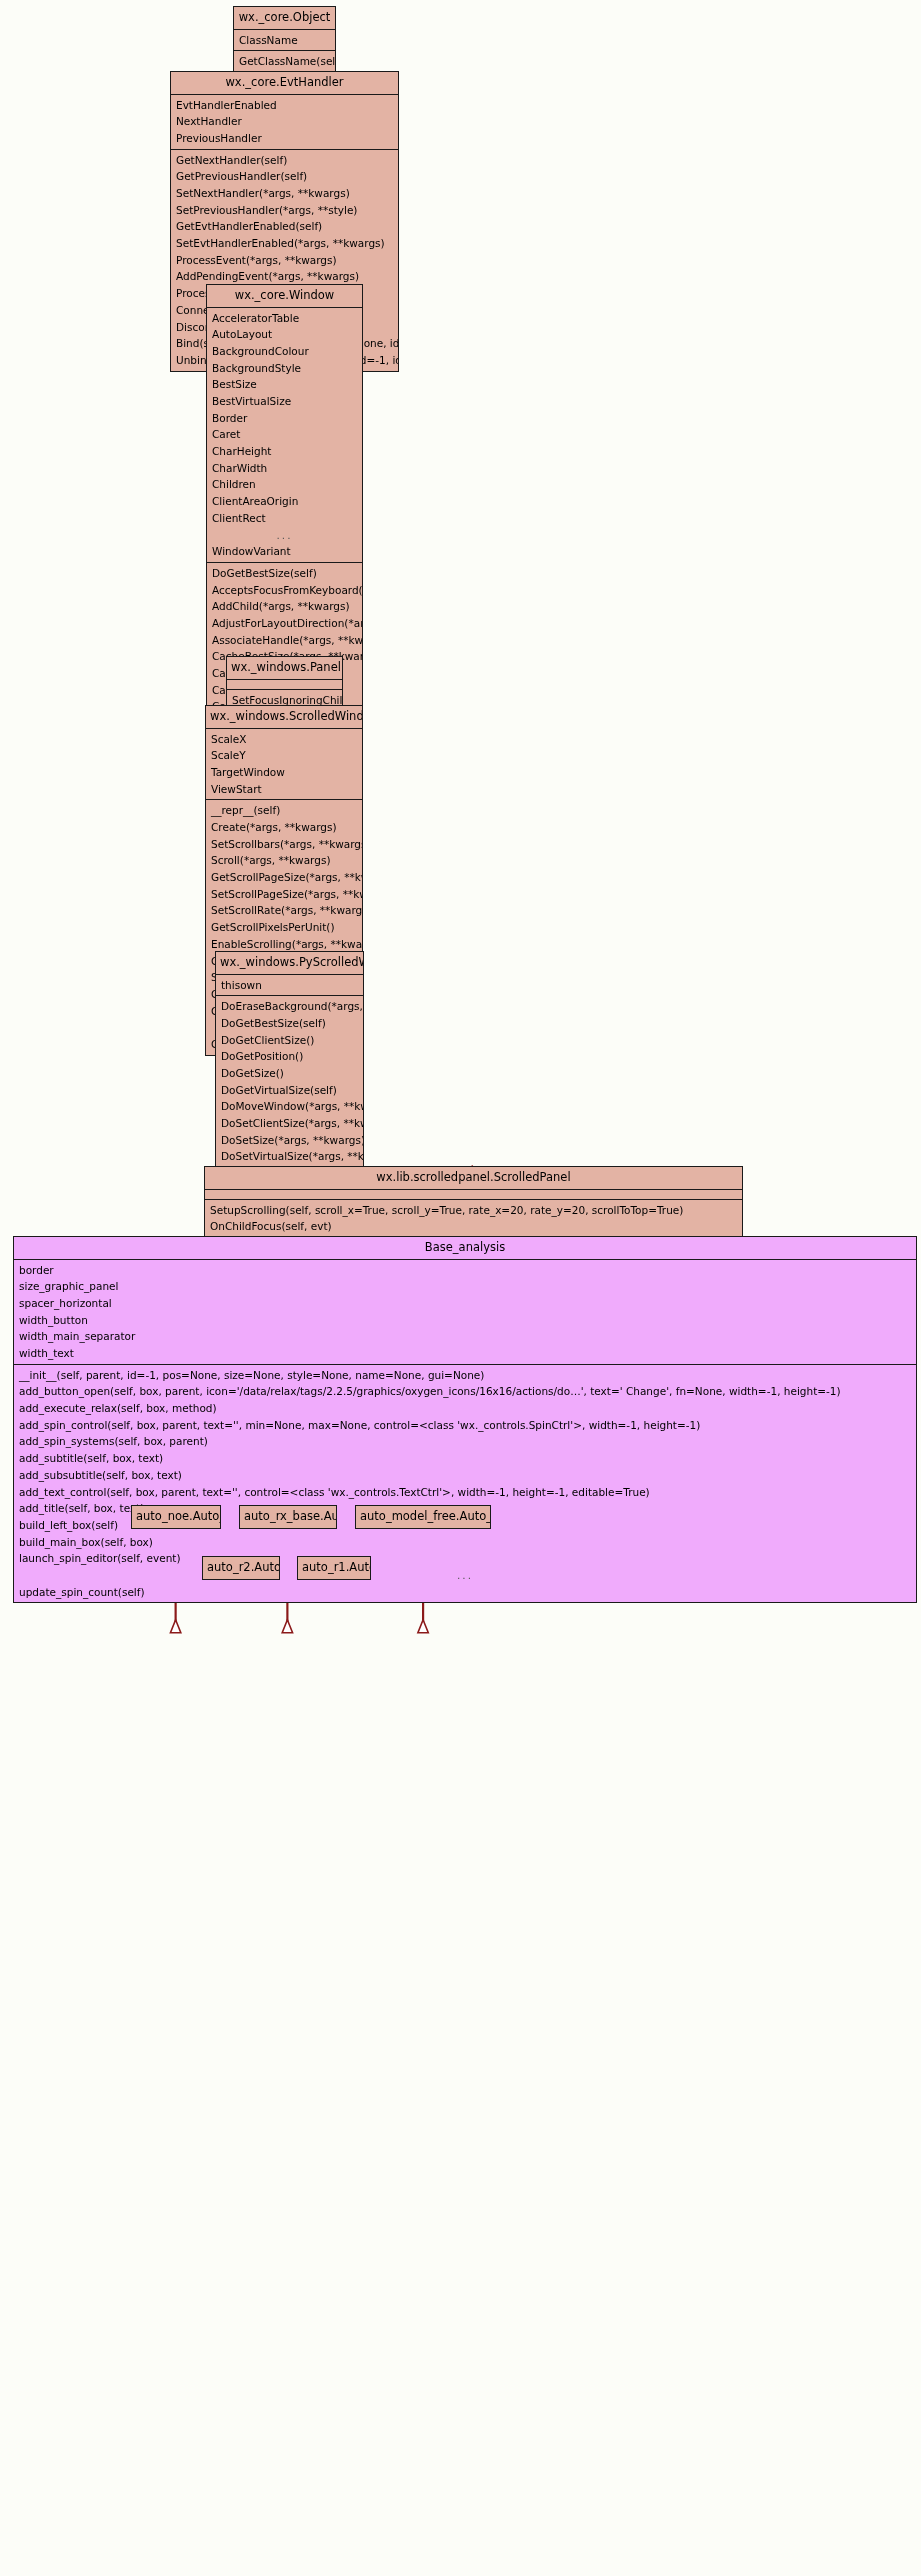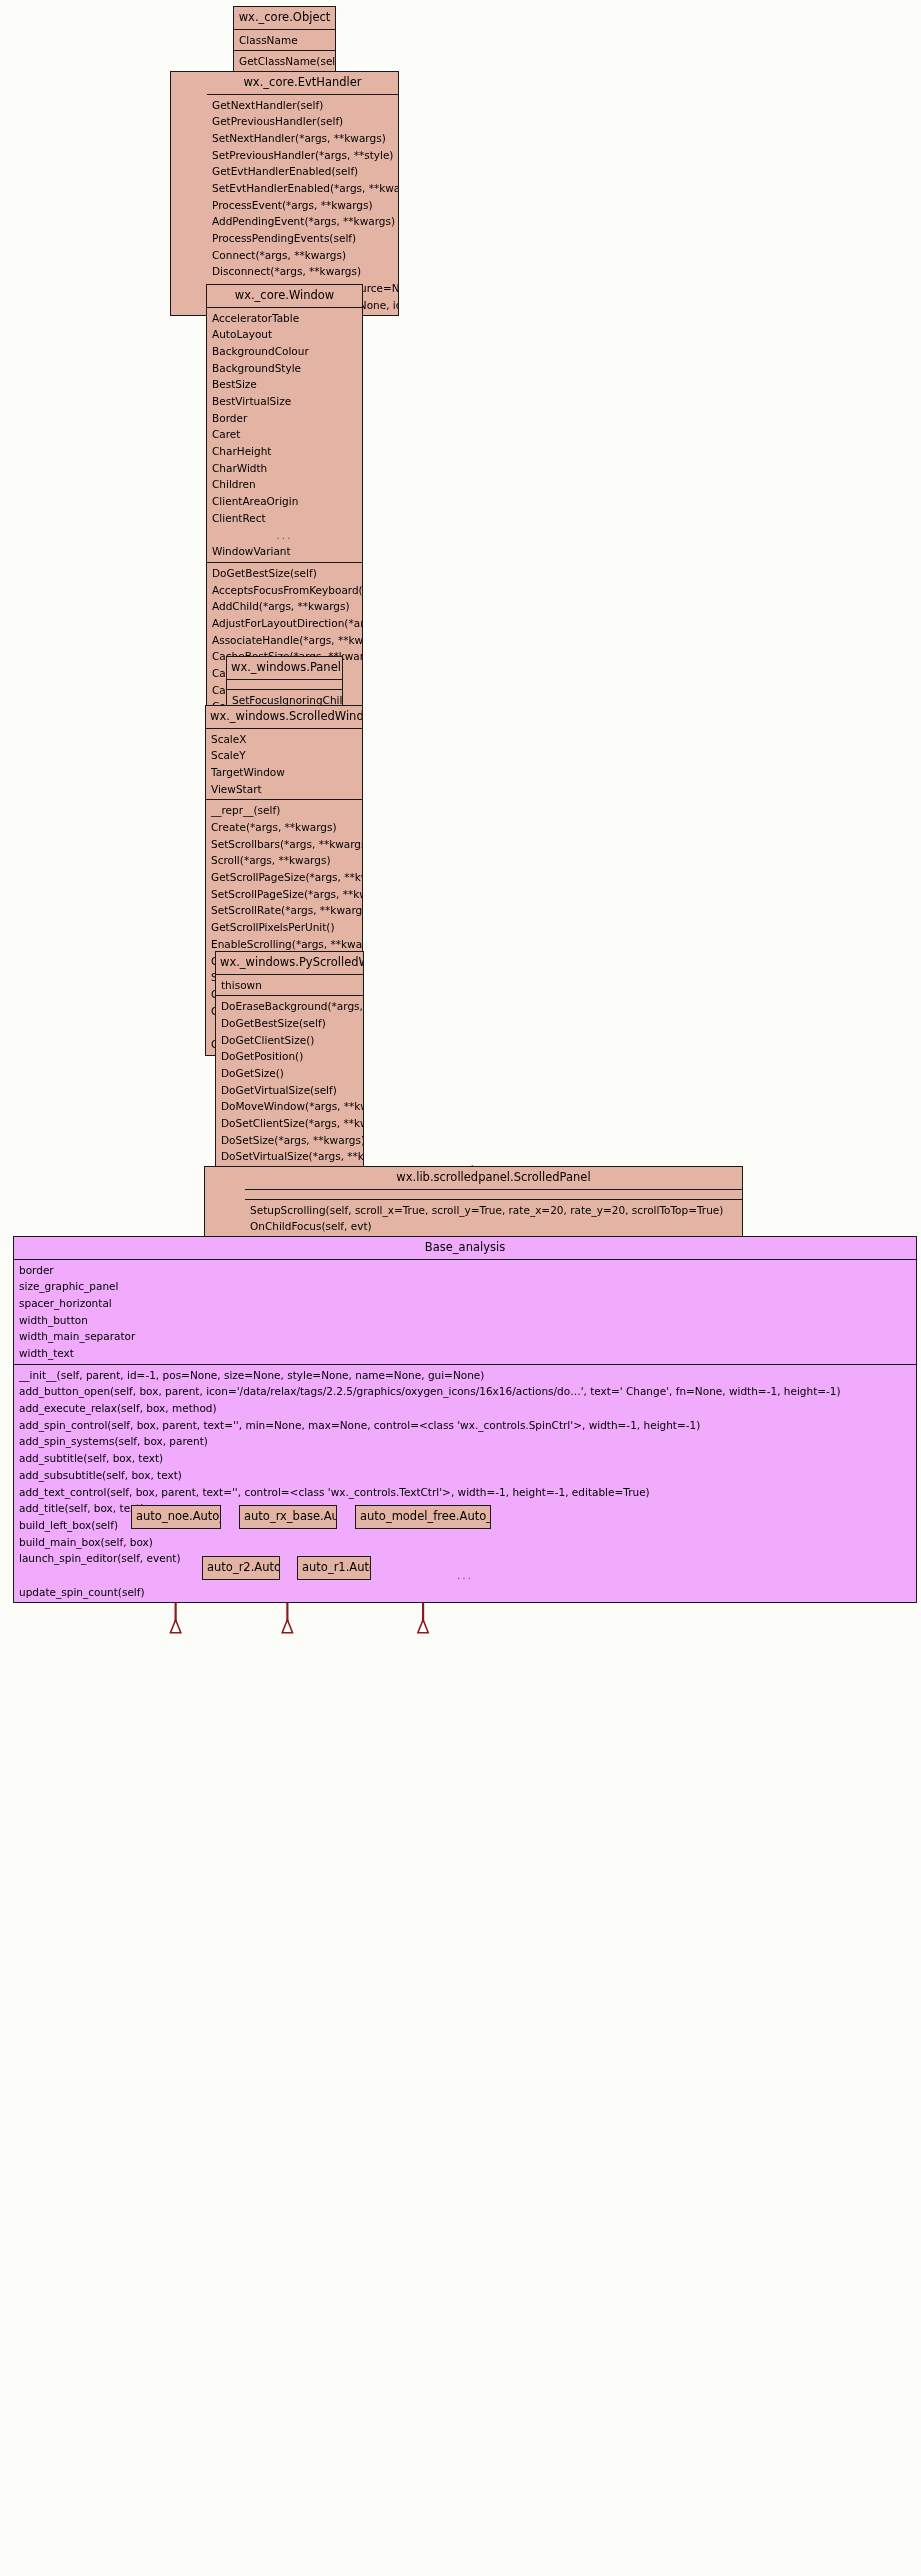--- a/index.html
+++ b/index.html
@@ -129,22 +129,27 @@
 <div class="uml-class" style="left: 229px; top: 6px; width: 103px;">
       <div class="uml-title">wx._core.Object</div>
       <div class="uml-section divider">
         <div class="uml-row">ClassName</div>
       </div>
       <div class="uml-section divider">
         <div class="uml-row">GetClassName(self)</div>
         <div class="uml-row">IsSameAs(*args, **kwargs)</div>
       </div>
     </div>
-    <div class="uml-class" style="left: 166px; top: 71px; width: 229px; padding-left: 36px;">
+    <div class="uml-class" style="left: 166px; top: 71px; width: 229px;">
       <div class="uml-title">wx._core.EvtHandler</div>
+      <div class="uml-section divider">
+        <div class="uml-row">EvtHandlerEnabled</div>
+        <div class="uml-row">NextHandler</div>
+        <div class="uml-row">PreviousHandler</div>
+      </div>
       <div class="uml-section divider">
         <div class="uml-row">GetNextHandler(self)</div>
         <div class="uml-row">GetPreviousHandler(self)</div>
         <div class="uml-row">SetNextHandler(*args, **kwargs)</div>
         <div class="uml-row">SetPreviousHandler(*args, **style)</div>
         <div class="uml-row">GetEvtHandlerEnabled(self)</div>
         <div class="uml-row">SetEvtHandlerEnabled(*args, **kwargs)</div>
         <div class="uml-row">ProcessEvent(*args, **kwargs)</div>
         <div class="uml-row">AddPendingEvent(*args, **kwargs)</div>
         <div class="uml-row">ProcessPendingEvents(self)</div>
@@ -240,21 +245,21 @@
         <div class="uml-row">DoSetClientSize(*args, **kwargs)</div>
         <div class="uml-row">DoSetSize(*args, **kwargs)</div>
         <div class="uml-row">DoSetVirtualSize(*args, **kwargs)</div>
         <div class="uml-row">GetDefaultAttributes(self)</div>
         <div class="uml-row">OnInternalIdle(self)</div>
         <div class="uml-row">SetBestSize(*args, **kwargs)</div>
         <div class="uml-row ellipsis">...</div>
         <div class="uml-row">base_Validate(*args, **kwargs)</div>
       </div>
     </div>
-    <div class="uml-class" style="left: 200px; top: 1166px; width: 539px; padding-left: 40px;">
+    <div class="uml-class" style="left: 200px; top: 1166px; width: 539px;">
       <div class="uml-title">wx.lib.scrolledpanel.ScrolledPanel</div>
       <div class="uml-section divider empty-section"></div>
       <div class="uml-section divider">
         <div class="uml-row">SetupScrolling(self, scroll_x=True, scroll_y=True, rate_x=20, rate_y=20, scrollToTop=True)</div>
         <div class="uml-row">OnChildFocus(self, evt)</div>
         <div class="uml-row">ScrollChildIntoView(self, child)</div>
         <div class="uml-row">&nbsp;</div>
       </div>
     </div>
     <div class="uml-class light" style="left: 9px; top: 1236px; width: 904px;">

